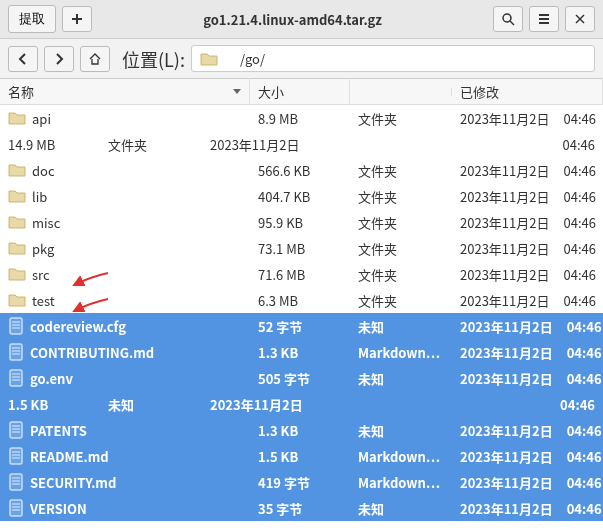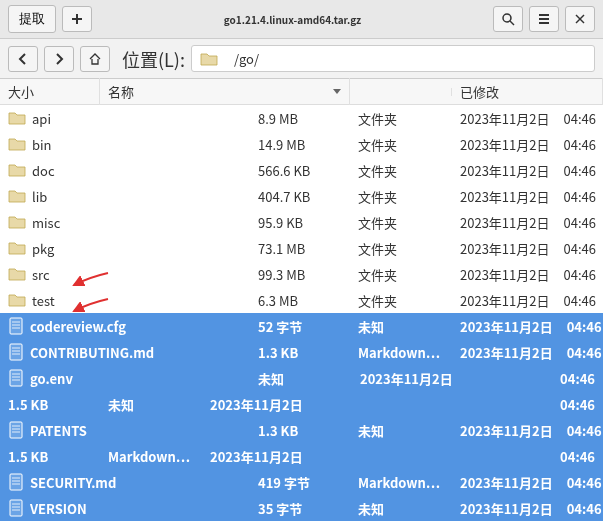--- a/index.html
+++ b/index.html
@@ -1,23 +1,23 @@
 <!DOCTYPE html>
 <html><head>
 <meta charset="utf-8">
 <style>
 * { box-sizing: border-box; margin: 0; padding: 0; }
 body { font-family: "Noto Sans CJK SC", "WenQuanYi Micro Hei", sans-serif; font-size: 13px; color: #333; background: #fff; width: 603px; }
 .window-bar { display: flex; align-items: center; background: #e8e8e8; border-bottom: 1px solid #ccc; padding: 5px 8px; gap: 6px; }
 .btn { background: #f5f5f5; border: 1px solid #bbb; border-radius: 3px; padding: 4px 10px; font-size: 13px; cursor: pointer; display: inline-flex; align-items: center; justify-content: center; min-height: 26px; }
 .btn.icon-only { padding: 4px 7px; }
-.window-title { flex: 1; text-align: center; font-weight: bold; font-size: 10px; }
+.window-title { flex: 1; text-align: center; font-weight: bold; font-size: 13px; }
 .nav-bar { display: flex; align-items: center; background: #f2f2f2; border-bottom: 1px solid #ccc; padding: 6px 8px; gap: 6px; }
 .path-label { margin-left: 6px; font-size: 18px; }
-.path-bar { display: flex; align-items: center; background: #fff; border: 1px solid #ccc; border-radius: 3px; padding: 3px 8px; gap: 16px; flex: 1; min-height: 26px; }
+.path-bar { display: flex; align-items: center; background: #fff; border: 1px solid #ccc; border-radius: 3px; padding: 3px 8px; gap: 22px; flex: 1; min-height: 26px; }
 .col-header { display: flex; align-items: center; background: #f7f7f7; border-bottom: 1px solid #ddd; font-size: 13px; height: 26px; }
 .col-header .col { padding: 4px 8px; border-right: 1px solid #e0e0e0; display: flex; align-items: center; gap: 4px; }
 .col-name { width: 250px; }
 .col-size { width: 100px; }
 .col-type { width: 102px; }
 .col-mod { flex: 1; }
 .rows { position: relative; }
 .row { display: flex; align-items: center; height: 26px; font-size: 13px; }
 .row .cell { padding: 0 8px; display: flex; align-items: center; gap: 6px; overflow: hidden; white-space: nowrap; text-overflow: ellipsis; }
 .row .c-name { width: 250px; }
@@ -88,25 +88,25 @@
   <span class="path-label">位置(L):</span>
   <div class="path-bar">
     <svg class="icon-folder" viewBox="0 0 18 16">
         <path d="M1 3 h6 l2 2 h8 v9 h-16 z" fill="#e8d9a8" stroke="#c0a850" stroke-width="0.8"></path>
       </svg>
     <span>/go/</span>
   </div>
 </div>
 
 <div class="col-header">
-  <div class="col col-size">大小</div>
   <div class="col col-name">
     <span>名称</span>
     <span class="triangle-down"></span>
   </div>
+  <div class="col col-size">大小</div>
   <div class="col col-type"></div>
   <div class="col col-mod">已修改</div>
 </div>
 
 <div class="rows" id="rows-container">
 
   <svg class="arrows arrow1" width="40" height="20" viewBox="0 0 40 20">
       <defs>
         <marker id="ah1" markerWidth="6" markerHeight="6" refX="5" refY="3" orient="auto">
           <path d="M0,0 L6,3 L0,6 z" fill="#e03030"></path>
@@ -130,26 +130,20 @@
         <span>api</span>
       </div>
       <div class="cell c-size">8.9 MB</div>
       <div class="cell c-type">文件夹</div>
       <div class="cell c-mod">
         <span class="date">2023年11月2日</span>
         <span class="time">04:46</span>
       </div>
     </div>
     <div class="row">
-      <div class="cell c-name">
-        <svg class="icon-folder" viewBox="0 0 18 16">
-          <path d="M1 3 h6 l2 2 h8 v9 h-16 z" fill="#e8d9a8" stroke="#c0a850" stroke-width="0.8"></path>
-        </svg>
-        <span>bin</span>
-      </div>
       <div class="cell c-size">14.9 MB</div>
       <div class="cell c-type">文件夹</div>
       <div class="cell c-mod">
         <span class="date">2023年11月2日</span>
         <span class="time">04:46</span>
       </div>
     </div>
     <div class="row">
       <div class="cell c-name">
         <svg class="icon-folder" viewBox="0 0 18 16">
@@ -206,21 +200,21 @@
         <span class="time">04:46</span>
       </div>
     </div>
     <div class="row">
       <div class="cell c-name">
         <svg class="icon-folder" viewBox="0 0 18 16">
           <path d="M1 3 h6 l2 2 h8 v9 h-16 z" fill="#e8d9a8" stroke="#c0a850" stroke-width="0.8"></path>
         </svg>
         <span>src</span>
       </div>
-      <div class="cell c-size">99.3 MB</div>
+      <div class="cell c-size">71.6 MB</div>
       <div class="cell c-type">文件夹</div>
       <div class="cell c-mod">
         <span class="date">2023年11月2日</span>
         <span class="time">04:46</span>
       </div>
     </div>
     <div class="row">
       <div class="cell c-name">
         <svg class="icon-folder" viewBox="0 0 18 16">
           <path d="M1 3 h6 l2 2 h8 v9 h-16 z" fill="#e8d9a8" stroke="#c0a850" stroke-width="0.8"></path>
@@ -277,20 +271,21 @@
         <svg class="icon-file" viewBox="0 0 16 18">
           <rect x="2" y="1" width="12" height="16" rx="1" fill="rgba(255,255,255,0.15)" stroke="#fff" stroke-width="1"></rect>
           <g class="lines">
             <line x1="4" y1="5" x2="12" y2="5" stroke="#fff" stroke-width="0.8"></line>
             <line x1="4" y1="8" x2="12" y2="8" stroke="#fff" stroke-width="0.8"></line>
             <line x1="4" y1="11" x2="12" y2="11" stroke="#fff" stroke-width="0.8"></line>
           </g>
         </svg>
         <span>go.env</span>
       </div>
+      <div class="cell c-size">505 字节</div>
       <div class="cell c-type">未知</div>
       <div class="cell c-mod">
         <span class="date">2023年11月2日</span>
         <span class="time">04:46</span>
       </div>
     </div>
     <div class="row selected">
       <div class="cell c-size">1.5 KB</div>
       <div class="cell c-type">未知</div>
       <div class="cell c-mod">
@@ -311,20 +306,31 @@
         <span>PATENTS</span>
       </div>
       <div class="cell c-size">1.3 KB</div>
       <div class="cell c-type">未知</div>
       <div class="cell c-mod">
         <span class="date">2023年11月2日</span>
         <span class="time">04:46</span>
       </div>
     </div>
     <div class="row selected">
+      <div class="cell c-name">
+        <svg class="icon-file" viewBox="0 0 16 18">
+          <rect x="2" y="1" width="12" height="16" rx="1" fill="rgba(255,255,255,0.15)" stroke="#fff" stroke-width="1"></rect>
+          <g class="lines">
+            <line x1="4" y1="5" x2="12" y2="5" stroke="#fff" stroke-width="0.8"></line>
+            <line x1="4" y1="8" x2="12" y2="8" stroke="#fff" stroke-width="0.8"></line>
+            <line x1="4" y1="11" x2="12" y2="11" stroke="#fff" stroke-width="0.8"></line>
+          </g>
+        </svg>
+        <span>README.md</span>
+      </div>
       <div class="cell c-size">1.5 KB</div>
       <div class="cell c-type">Markdown…</div>
       <div class="cell c-mod">
         <span class="date">2023年11月2日</span>
         <span class="time">04:46</span>
       </div>
     </div>
     <div class="row selected">
       <div class="cell c-name">
         <svg class="icon-file" viewBox="0 0 16 18">

